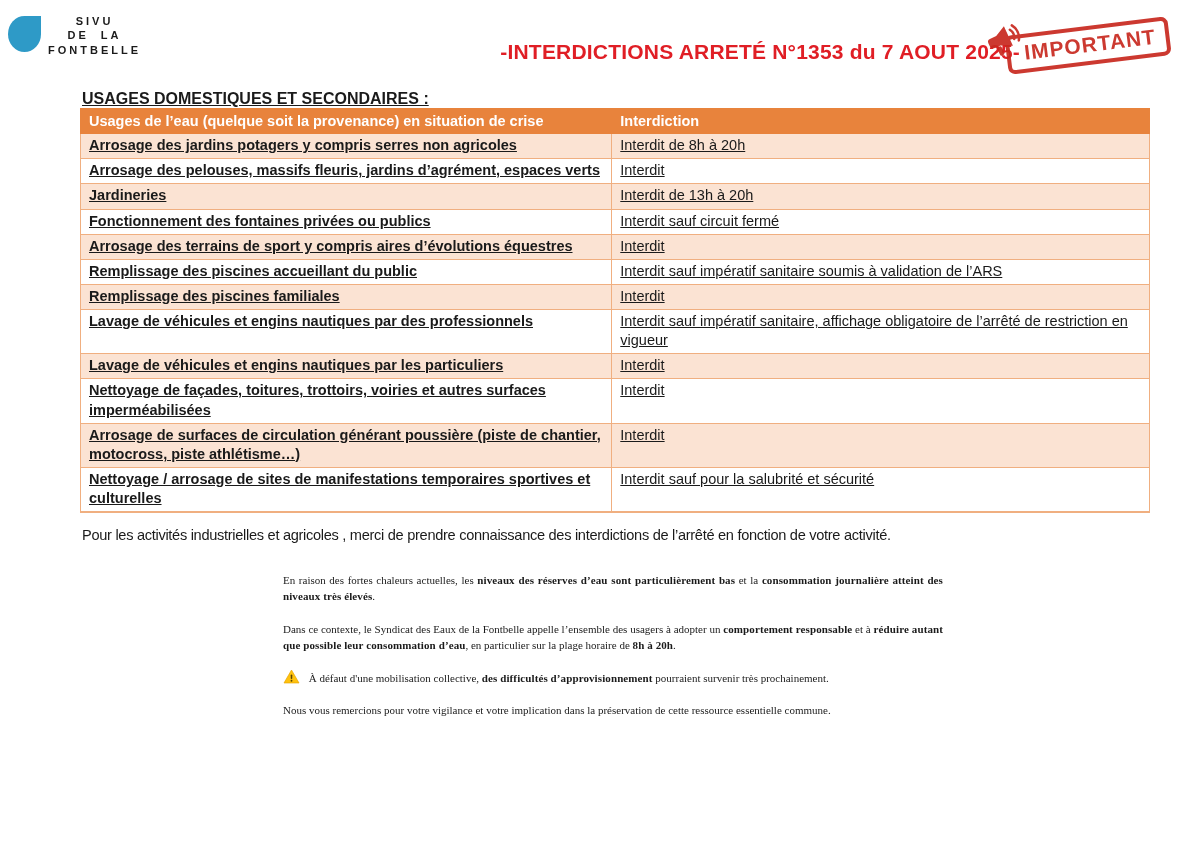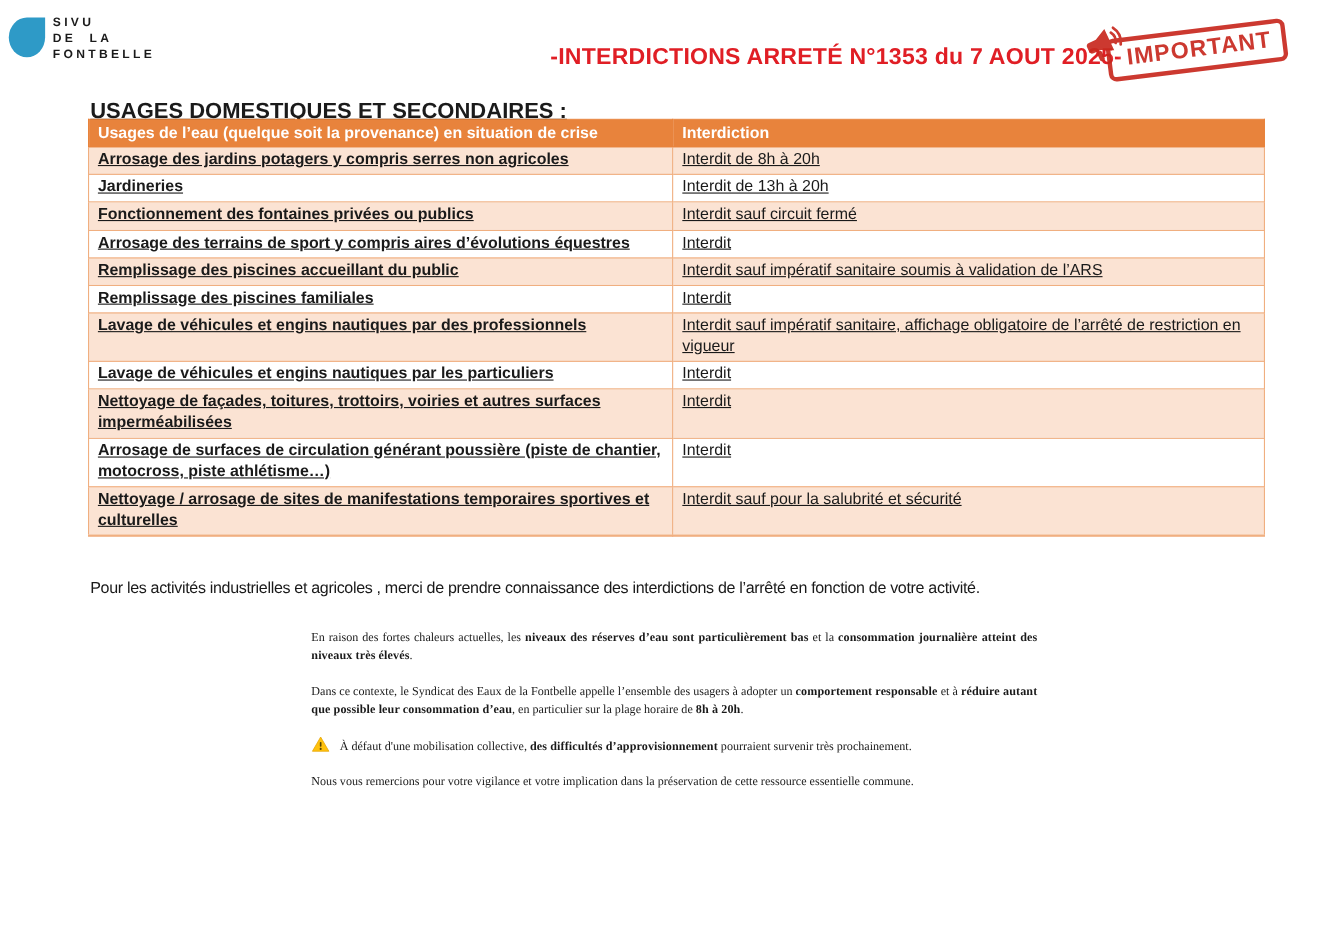--- a/index.html
+++ b/index.html
@@ -17,21 +17,21 @@
   html,body{width:1200px;height:845px;}
   body{
     position:relative;
     background:#ffffff;
     font-family:"Liberation Sans", sans-serif;
     color:var(--text-black);
     overflow:hidden;
   }
 
   
-  .logo{position:absolute;left:8px;top:14px;display:flex;align-items:flex-start;gap:7px;}
+  .logo{position:absolute;left:8px;top:14px;display:flex;align-items:flex-start;gap:7px;text-align:center;}
   .logo-drop{width:33px;height:36px;background:var(--logo-blue);border-radius:55% 0 55% 55%;margin-top:2px;}
   .logo-text{font-weight:bold;font-size:11px;letter-spacing:3px;line-height:1.3;color:#1b1b1b;white-space:pre;}
 
   .doc-title{
     position:absolute;left:180px;right:180px;top:40px;
     text-align:right;font-weight:bold;font-size:21px;color:var(--title-red);
     letter-spacing:.2px;
   }
 
   .stamp{
@@ -46,21 +46,21 @@
     background:repeating-linear-gradient(55deg, rgba(255,255,255,.12) 0 2px, transparent 2px 5px);
   }
   .stamp .megaphone{
     position:absolute;left:-24px;top:-18px;width:38px;height:38px;
     transform:rotate(-18deg);
   }
 
   
   .section-heading{
     position:absolute;left:82px;top:90px;
-    font-size:20px;font-weight:bold;text-decoration:underline;text-align:center;
+    font-size:16px;font-weight:bold;text-decoration:underline;text-align:center;
   }
 
   
   table.usage{
     position:absolute;left:80px;top:108px;width:1070px;
     border-collapse:collapse;
     font-size:14.5px;line-height:1.32;
     border:1px solid var(--table-border);
     border-bottom:2.5px solid var(--table-border);
   }
@@ -130,20 +130,24 @@
   <thead>
     <tr>
       <th>Usages de l’eau (quelque soit la provenance) en situation de crise</th>
       <th>Interdiction</th>
     </tr>
   </thead>
   <tbody>
       <tr>
         <td>Arrosage des jardins potagers y compris serres non agricoles</td>
         <td>Interdit de 8h à 20h</td>
+      </tr>
+      <tr>
+        <td>Arrosage des pelouses, massifs fleuris, jardins d’agrément, espaces verts</td>
+        <td>Interdit</td>
       </tr>
       <tr>
         <td>Jardineries</td>
         <td>Interdit de 13h à 20h</td>
       </tr>
       <tr>
         <td>Fonctionnement des fontaines privées ou publics</td>
         <td>Interdit sauf circuit fermé</td>
       </tr>
       <tr>

